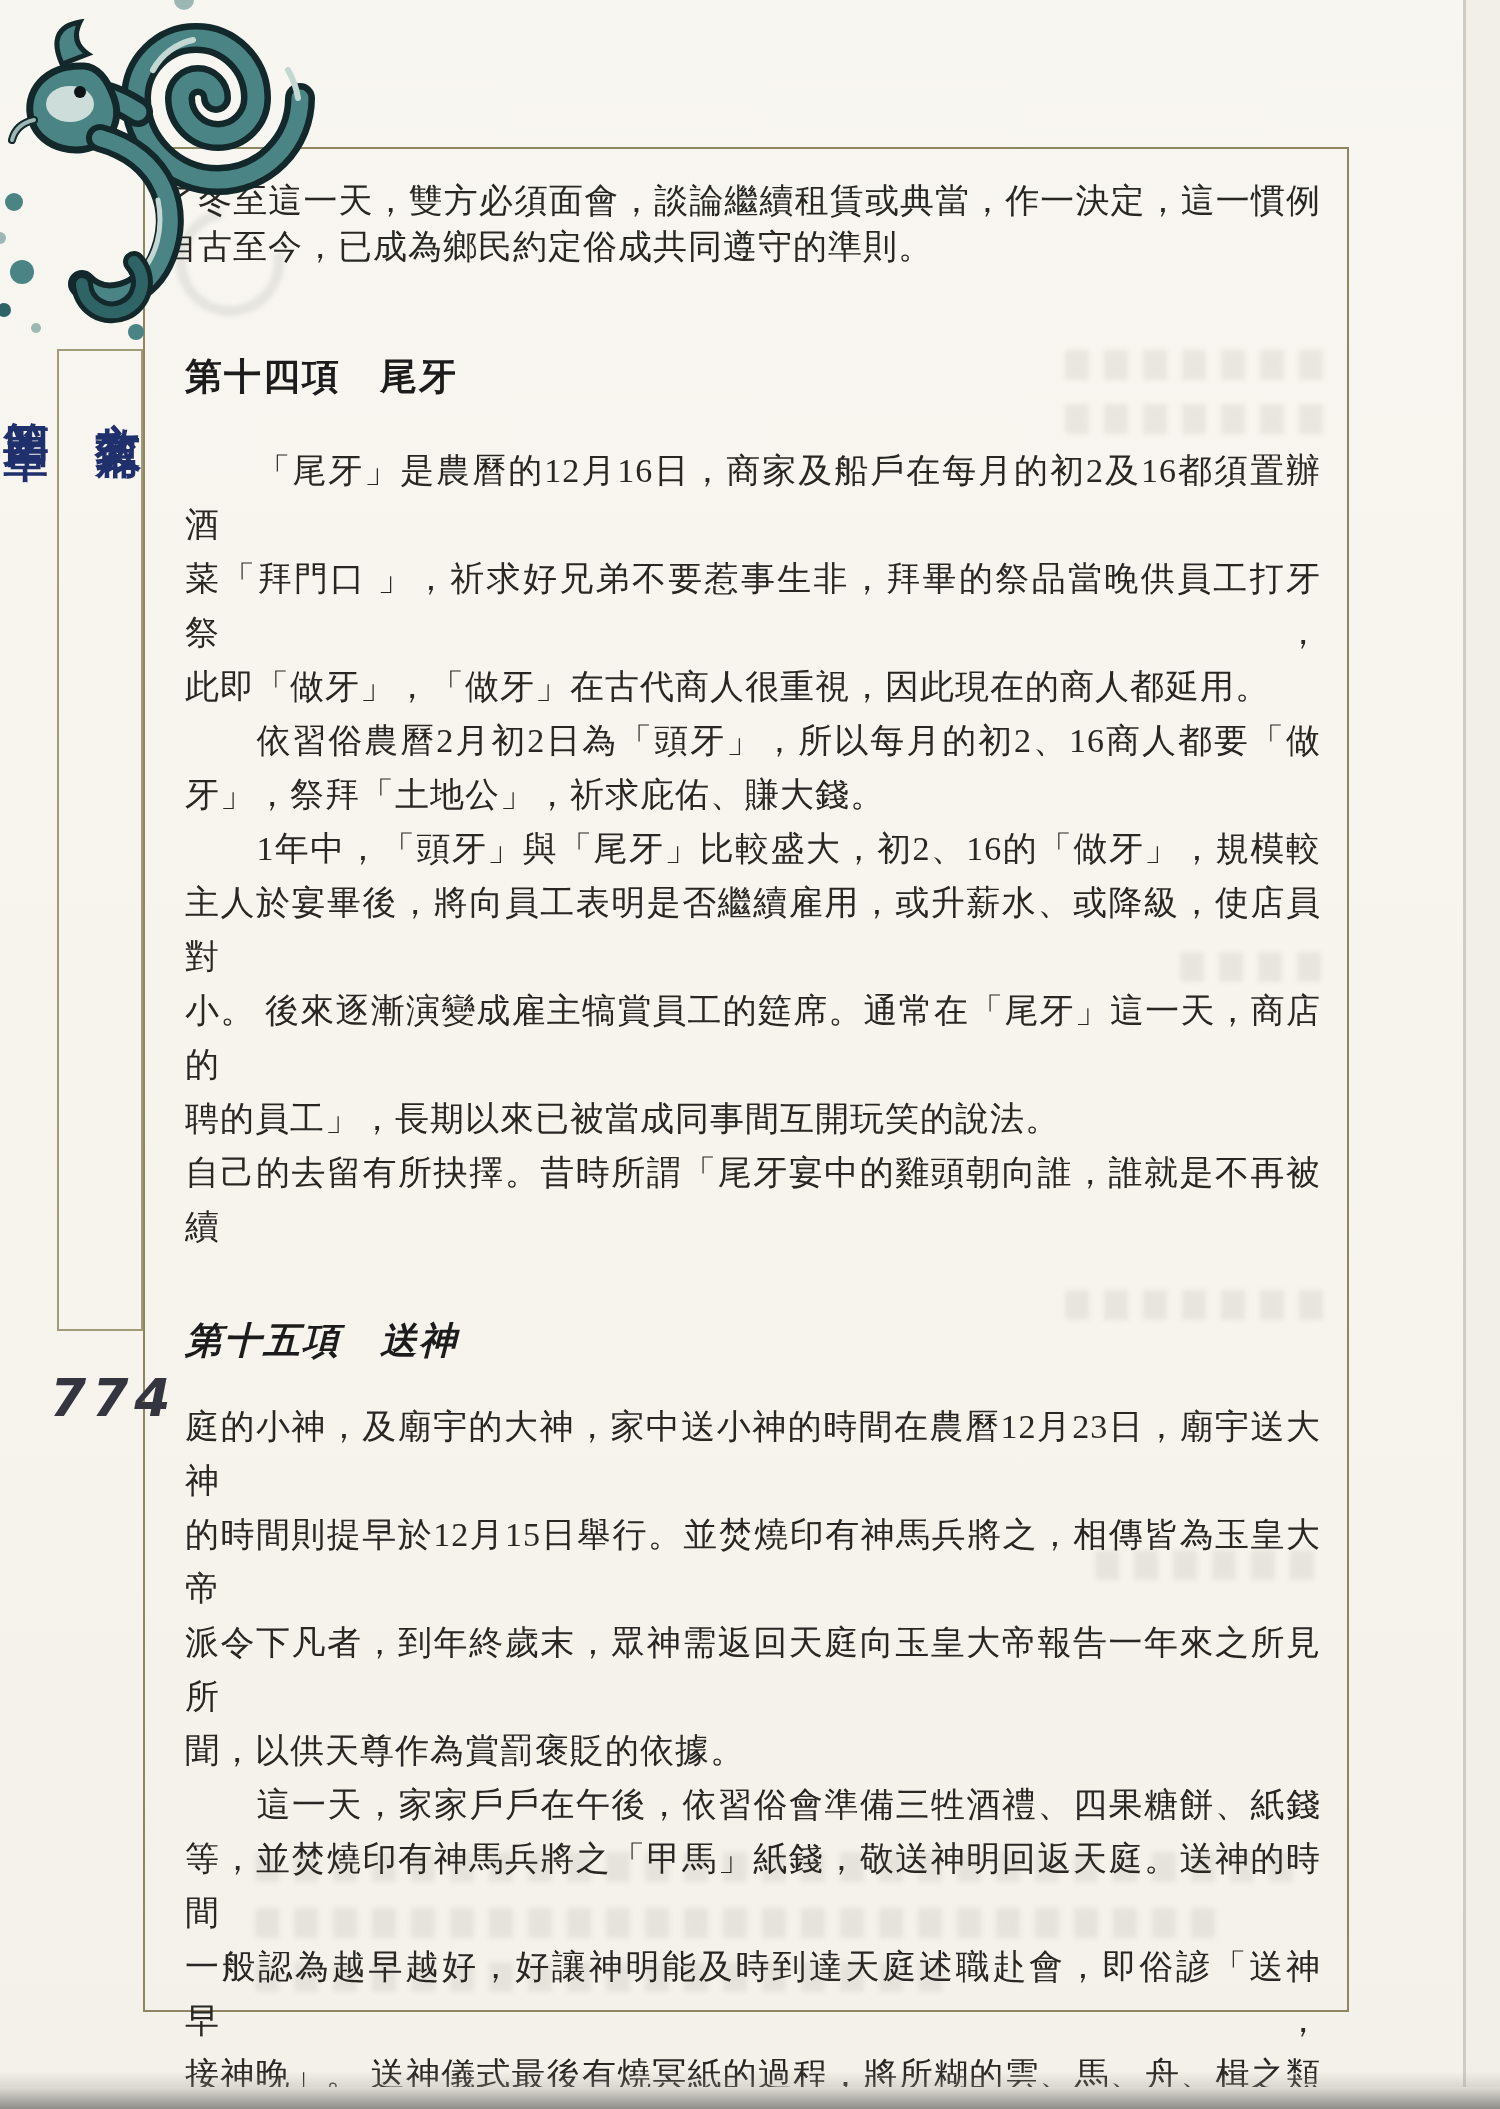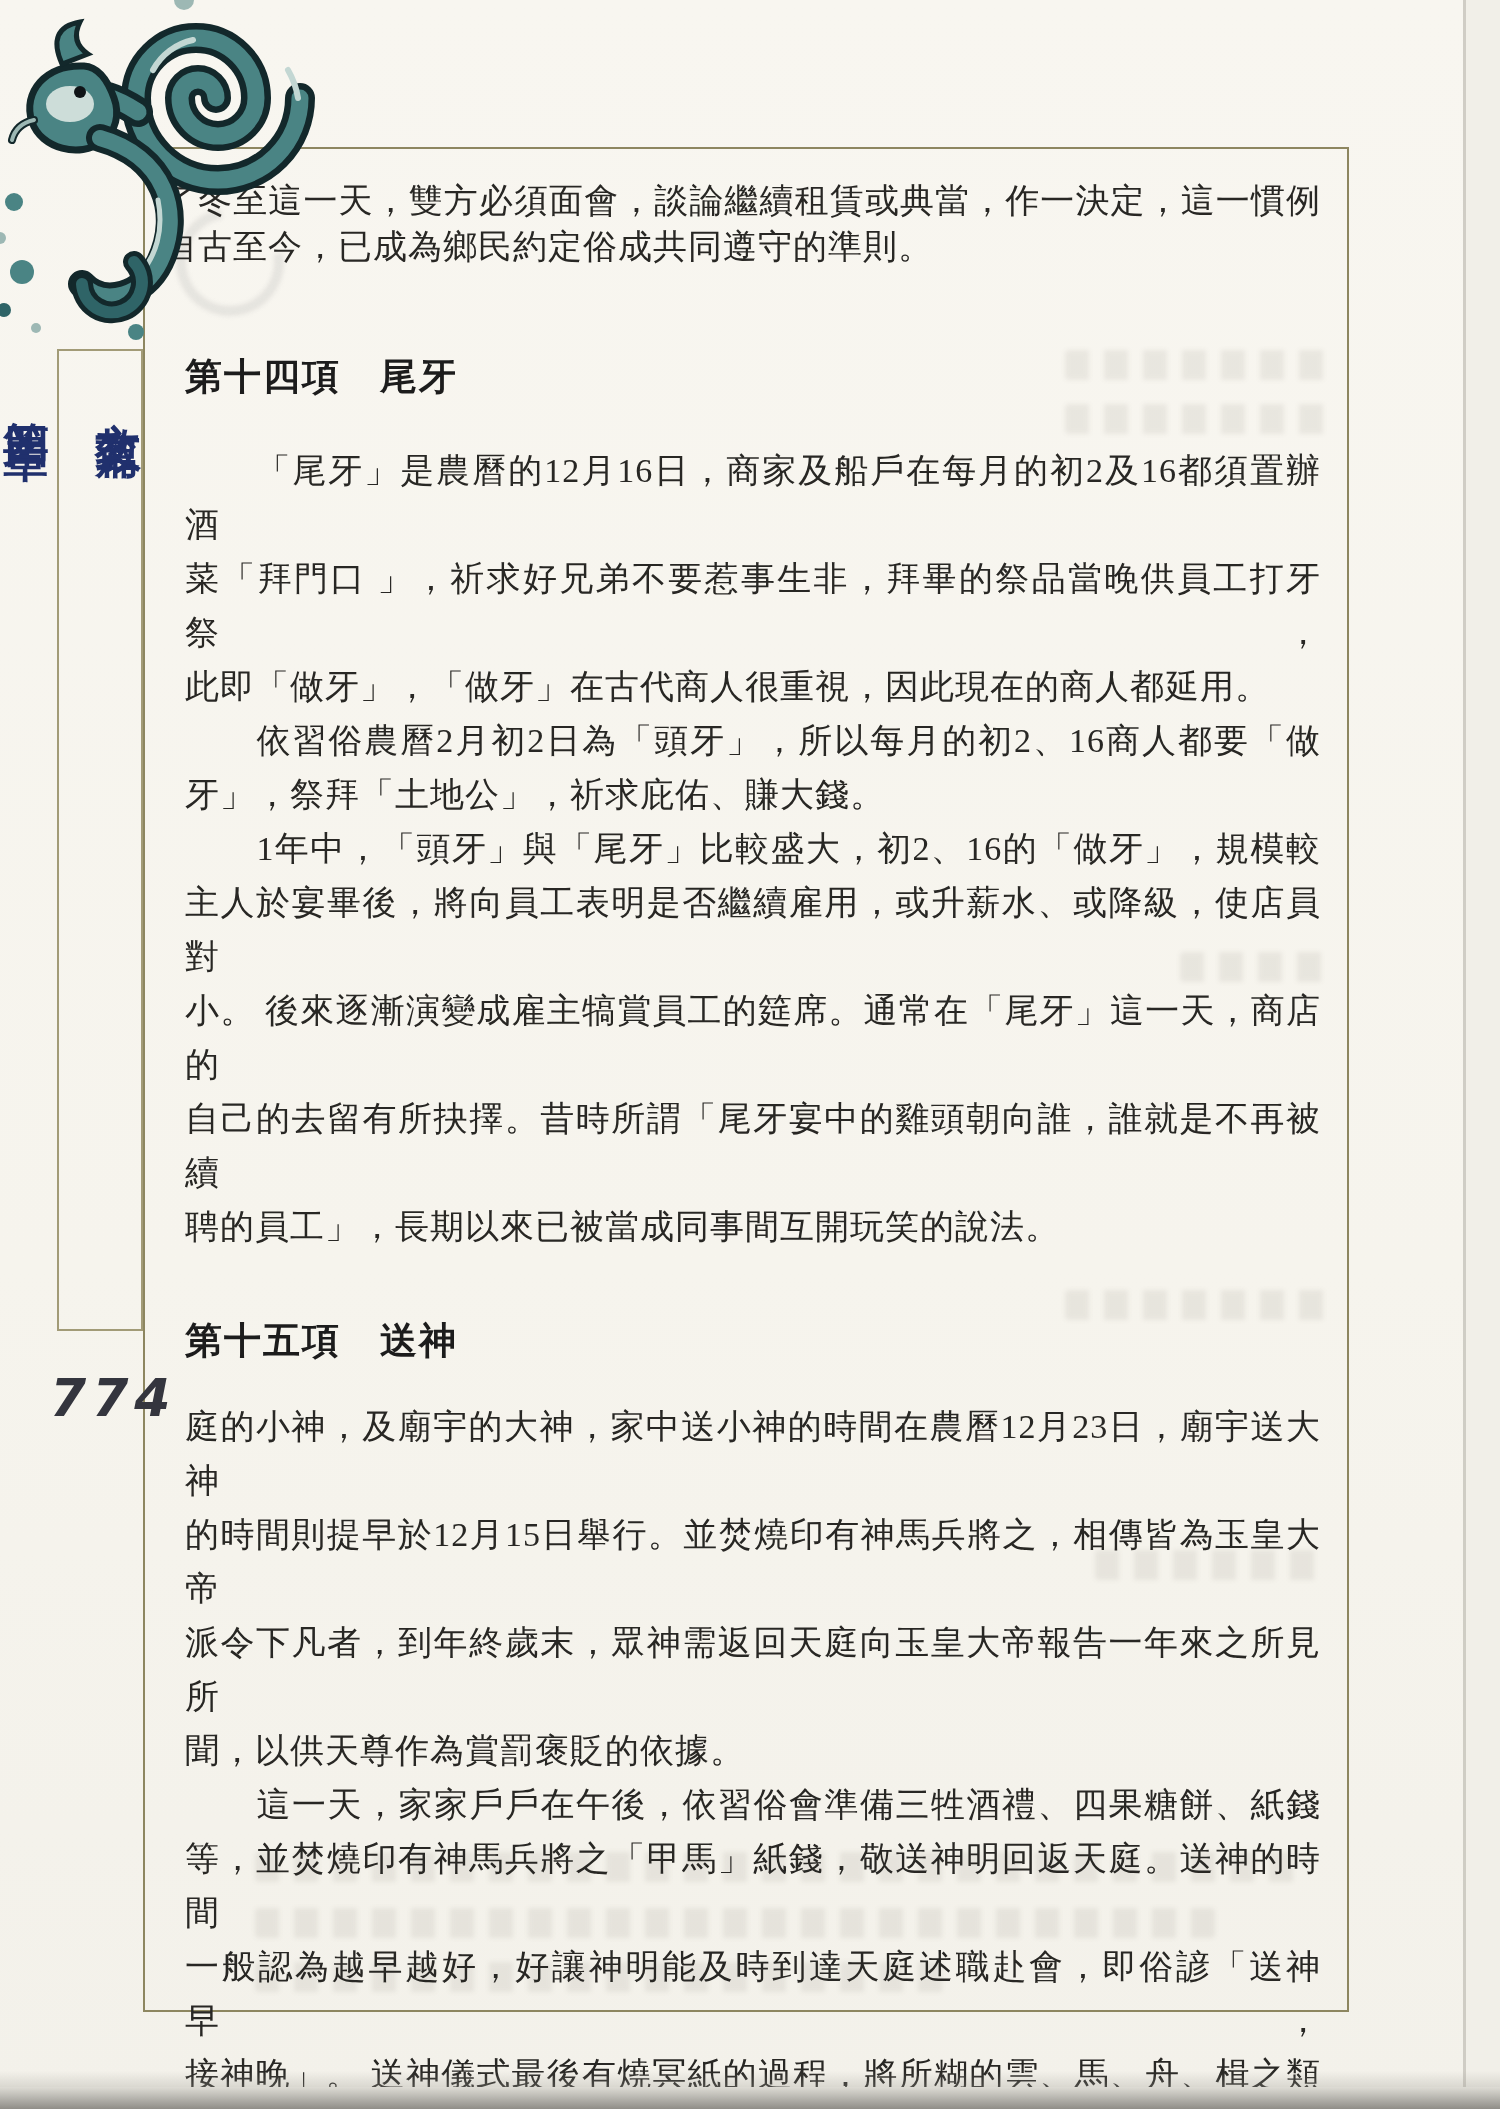--- a/index.html
+++ b/index.html
@@ -58,21 +58,21 @@
   .line.j{text-align:justify;text-align-last:justify;text-justify:inter-character;white-space:normal;}
   .line.last{text-align-last:auto;}
   .line.ind{text-indent:2.1em;}
   .intro-block .line{line-height:46px;}
   .heading{
     font-family:"Liberation Sans","DejaVu Sans",sans-serif;
     font-weight:bold;font-size:37px;line-height:46px;
     text-align:left;color:#1c1c1c;letter-spacing:2px;
     margin:84px 0 44px 0;
   }
-  .heading.h2{margin:64px 0 36px 0;}
+  .heading.h2{margin:64px 0 36px 0;font-style:italic;}
   
   .ghost{
     position:absolute;height:30px;border-radius:4px;
     background:repeating-linear-gradient(90deg,rgba(112,106,95,.28) 0 24px,rgba(112,106,95,0) 24px 39px);
     filter:blur(2.5px);opacity:.38;pointer-events:none;
   }
   
   .watermark-curl{
     position:absolute;left:176px;top:208px;width:88px;height:88px;
     border:10px solid rgba(150,150,145,.18);border-radius:50%;
@@ -110,22 +110,22 @@
           <div class="line last">此即「做牙」，「做牙」在古代商人很重視，因此現在的商人都延用。</div>
         </div>
         <div class="para-block">
           <div class="line j ind">依習俗農曆2月初2日為「頭牙」，所以每月的初2、16商人都要「做</div>
           <div class="line last">牙」，祭拜「土地公」，祈求庇佑、賺大錢。</div>
         </div>
         <div class="para-block">
           <div class="line j ind">1年中，「頭牙」與「尾牙」比較盛大，初2、16的「做牙」，規模較</div>
           <div class="line j">主人於宴畢後，將向員工表明是否繼續雇用，或升薪水、或降級，使店員對</div>
           <div class="line j">小。 後來逐漸演變成雇主犒賞員工的筵席。通常在「尾牙」這一天，商店的</div>
+          <div class="line last">聘的員工」，長期以來已被當成同事間互開玩笑的說法。</div>
           <div class="line j">自己的去留有所抉擇。昔時所謂「尾牙宴中的雞頭朝向誰，誰就是不再被續</div>
-          <div class="line last">聘的員工」，長期以來已被當成同事間互開玩笑的說法。</div>
         </div>
         <div class="heading h2">第十五項　送神</div>
         <div class="para-block">
           <div class="line j">庭的小神，及廟宇的大神，家中送小神的時間在農曆12月23日，廟宇送大神</div>
           <div class="line j">的時間則提早於12月15日舉行。並焚燒印有神馬兵將之，相傳皆為玉皇大帝</div>
           <div class="line j">派令下凡者，到年終歲末，眾神需返回天庭向玉皇大帝報告一年來之所見所</div>
           <div class="line last">聞，以供天尊作為賞罰褒貶的依據。</div>
         </div>
         <div class="para-block">
           <div class="line j ind">這一天，家家戶戶在午後，依習俗會準備三牲酒禮、四果糖餅、紙錢</div>

